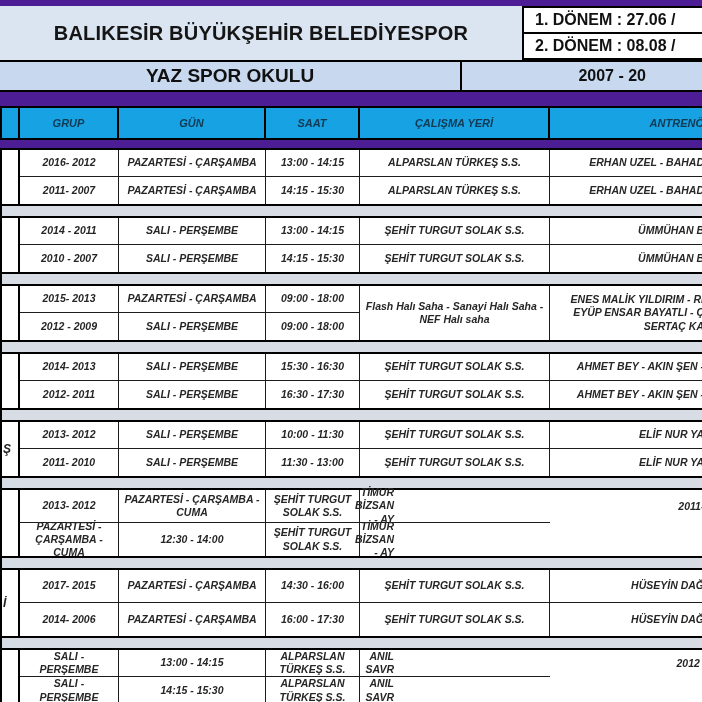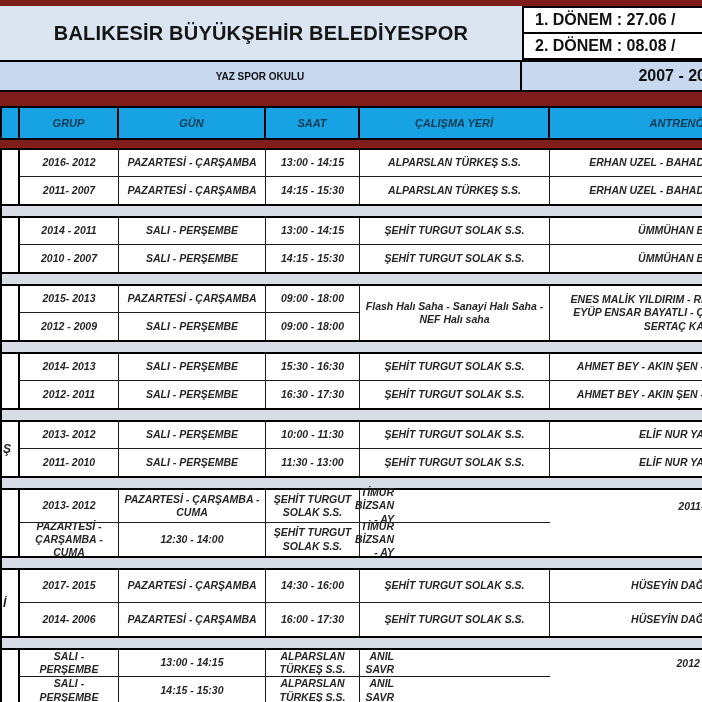--- a/index.html
+++ b/index.html
@@ -1,39 +1,39 @@
 <!DOCTYPE html>
 <html><head>
 <meta charset="utf-8">
 <style>
   html,body { margin:0; padding:0; background:#e8e9ec; }
   .canvas {
     position:relative; width:702px; height:702px; overflow:hidden;
-    background:#7f1d1d; font-family:"Liberation Sans", sans-serif;
+    background:#4c1d95; font-family:"Liberation Sans", sans-serif;
   }
   .sheet { position:absolute; top:6px; left:0; width:860px; }
 
   
   .top-header { display:flex; height:54px; }
   .title-cell {
     width:522px; background:#dbe4f1; display:flex; align-items:center; justify-content:center;
     font-size:20px; font-weight:bold; color:#151515; letter-spacing:0.2px;
   }
   .periods { width:338px; display:flex; flex-direction:column; }
   .period {
     flex:1; background:#ffffff; border:2px solid #000; display:flex; align-items:center;
     padding-left:11px; font-size:16px; font-weight:bold; color:#111; box-sizing:border-box;
   }
   .period:first-child { border-bottom-width:1px; }
   .period:last-child  { border-top-width:1px; }
 
   .sub-header { display:flex; height:28px; border-top:2px solid #000; border-bottom:2px solid #000; box-sizing:content-box; }
   .subtitle {
-    width:522px; background:#c7d8ef; border-right:2px solid #000; box-sizing:border-box;
-    display:flex; align-items:center; justify-content:center; font-weight:bold; font-size:10px; color:#111;
+    width:462px; background:#c7d8ef; border-right:2px solid #000; box-sizing:border-box;
+    display:flex; align-items:center; justify-content:center; font-weight:bold; font-size:19px; color:#111;
   }
   .year {
     width:338px; background:#c7d8ef; box-sizing:border-box; display:flex; align-items:center;
     justify-content:flex-end; padding-right:154px; font-weight:bold; font-size:16px; color:#111;
   }
 
   .gap14 { height:14px; } .gap8 { height:8px; }
 
   
   .col-header {

